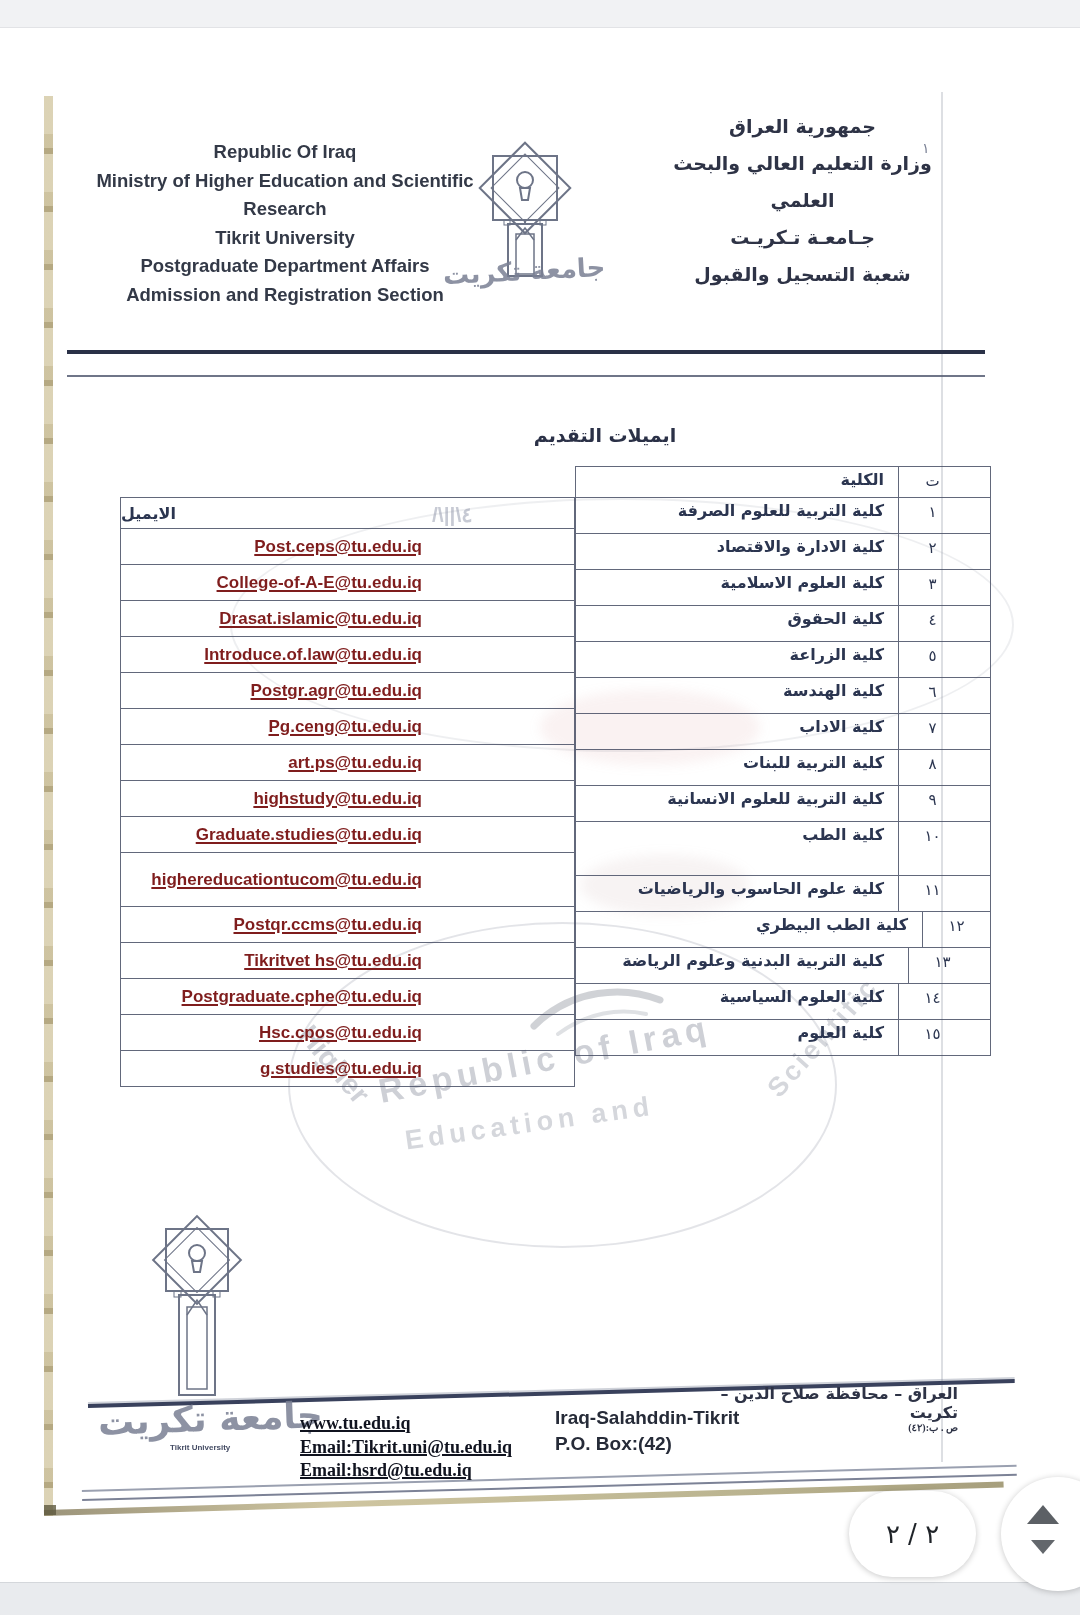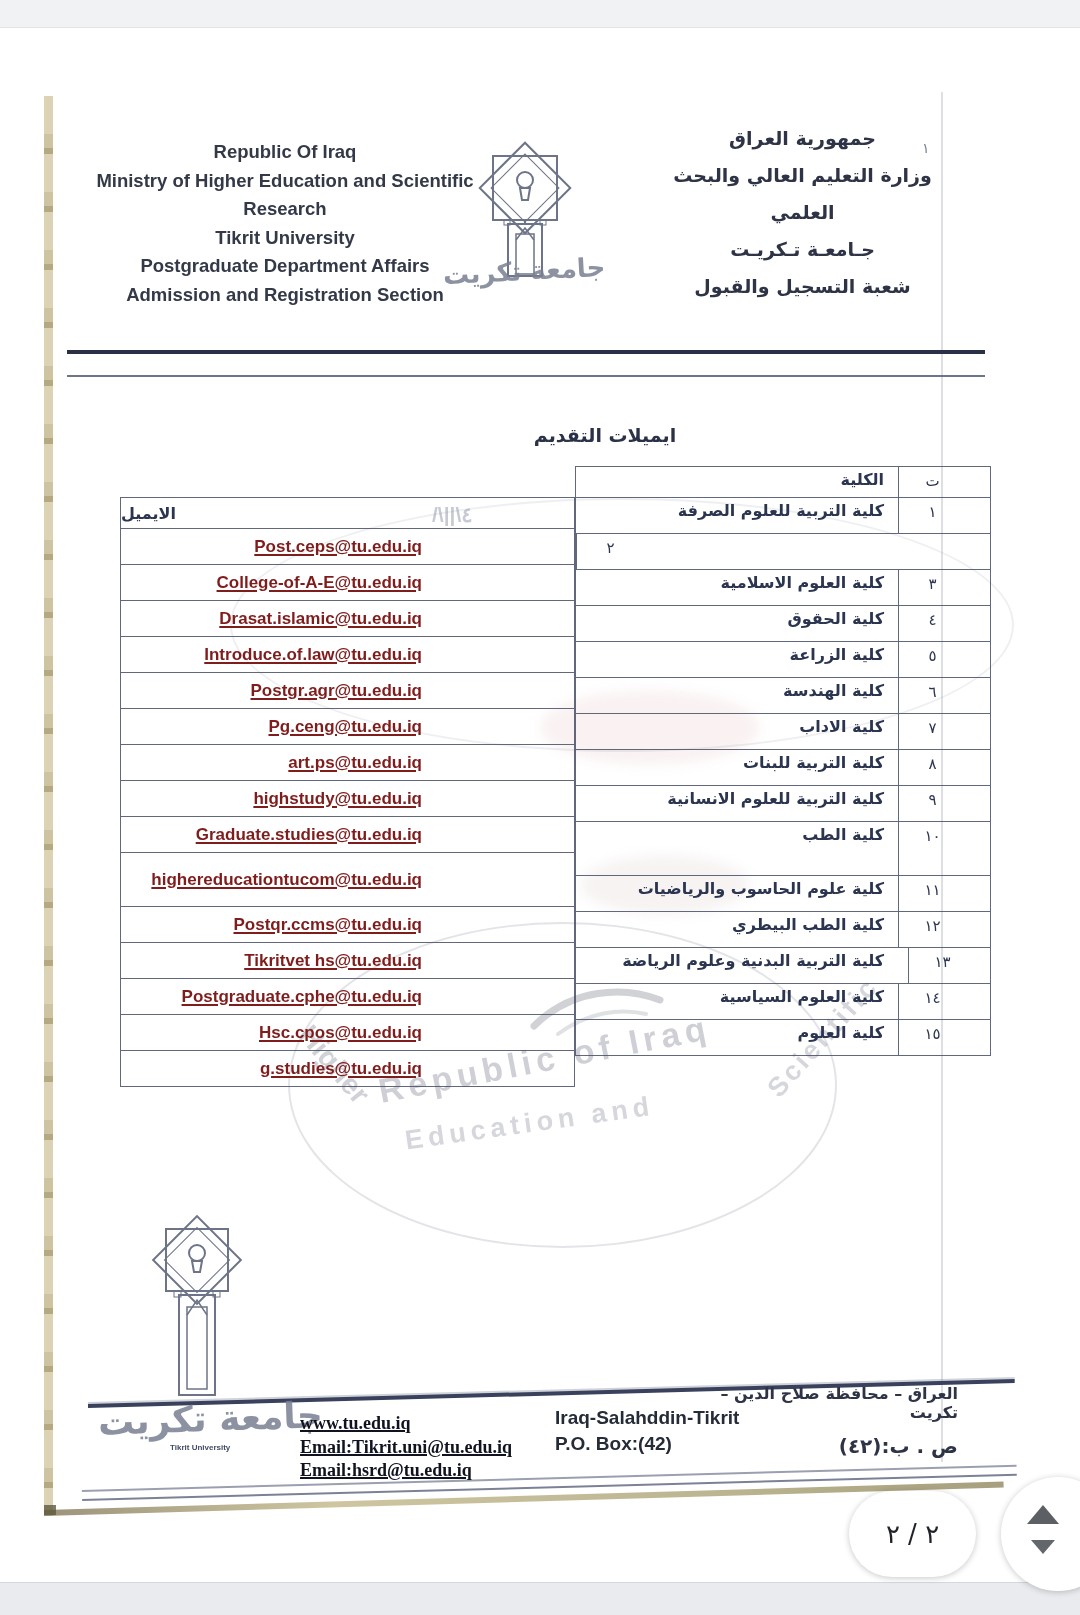--- a/index.html
+++ b/index.html
@@ -24,21 +24,21 @@
     border-top:2px solid #9aa0b0;border-bottom:2px solid #7c8296;
     transform:rotate(-1.55deg);transform-origin:left center;}
   .paper-edge-tan{left:44px;top:1510px;width:960px;height:6px;opacity:.85;
     background:linear-gradient(90deg,#8a8163,#c6bb90 30%,#b0a87e 70%,#978e66);
     transform:rotate(-1.7deg);transform-origin:left center;}
   .paper-edge-nub{left:44px;top:1505px;width:12px;height:10px;background:#5f5a40;opacity:.8;}
 
   
   .hdr-en{left:85px;top:138px;width:400px;text-align:center;color:#333947;
     font-weight:bold;font-size:18.5px;line-height:28.5px;}
-  .hdr-ar{left:655px;top:120px;width:295px;text-align:center;color:#2e3346;direction:rtl;
+  .hdr-ar{left:655px;top:108px;width:295px;text-align:center;color:#2e3346;direction:rtl;
     font-family:"DejaVu Sans",sans-serif;font-weight:bold;font-size:19px;line-height:37px;}
   .artifact-mark{left:922px;top:140px;font-size:14px;color:#7b8296;font-family:"DejaVu Sans",sans-serif;}
   .rule-thick{left:67px;top:350px;width:918px;height:4px;background:var(--rule);}
   .rule-thin{left:67px;top:375px;width:918px;height:2px;background:#565d73;opacity:.85;}
 
   .doc-title{left:470px;top:424px;width:270px;text-align:center;direction:rtl;
     font-family:"DejaVu Sans",sans-serif;font-weight:bold;font-size:19px;color:#2b3147;}
 
   
   .tbl{border:1.2px solid var(--tb);box-sizing:border-box;z-index:4;}
@@ -83,21 +83,21 @@
   
   .footer-divider{left:88px;top:1404px;width:927px;height:4px;background:#39415c;
     transform:rotate(-1.55deg);transform-origin:left center;box-shadow:0 -2px 0 rgba(120,128,150,.35);}
   .footer-links{left:300px;top:1412px;font-family:"Liberation Serif",serif;font-weight:bold;
     font-size:18px;color:#10131f;line-height:23.5px;z-index:5;}
   .footer-links div{text-decoration:underline;text-decoration-thickness:1.5px;}
   .footer-en{left:555px;top:1405px;font-weight:bold;font-size:19px;color:#262b38;line-height:26px;z-index:5;}
   .footer-ar{left:700px;top:1384px;width:258px;text-align:right;direction:rtl;z-index:5;
     font-family:"DejaVu Sans",sans-serif;font-weight:bold;color:#2e3346;}
   .footer-ar .l1{font-size:16px;}
-  .footer-ar .l2{font-size:20px;margin-top:12px;}
+  .footer-ar .l2{font-size:10px;margin-top:0;font-family:Liberation Serif, serif;}
 
   
   .page-pill{left:849px;top:1491px;width:127px;height:86px;border-radius:43px;background:#fff;
     box-shadow:0 1px 6px rgba(0,0,0,.22);display:flex;align-items:center;justify-content:center;
     font-family:"DejaVu Sans",sans-serif;font-size:26px;color:#1f2328;z-index:6;}
   .nav-circle{left:1001px;top:1477px;width:114px;height:114px;border-radius:50%;background:#fff;
     box-shadow:0 1px 6px rgba(0,0,0,.22);z-index:6;}
   .tri-up{position:absolute;left:26px;top:28px;width:0;height:0;
     border-left:16px solid transparent;border-right:16px solid transparent;border-bottom:19px solid #5c6065;}
   .tri-down{position:absolute;left:30px;top:63px;width:0;height:0;
@@ -168,20 +168,21 @@
   <div class="abs tbl tbl-right" id="tbl-right">
       <div class="trow" style="height: 30px;">
         <div class="c-college">الكلية</div>
         <div class="c-no">ت</div>
       </div>
       <div class="trow" style="height: 36px;">
         <div class="c-college">كلية التربية للعلوم الصرفة</div>
         <div class="c-no">١</div>
       </div>
       <div class="trow" style="height: 36px;">
+        <div class="c-college">كلية الادارة والاقتصاد</div>
         <div class="c-no">٢</div>
       </div>
       <div class="trow" style="height: 36px;">
         <div class="c-college">كلية العلوم الاسلامية</div>
         <div class="c-no">٣</div>
       </div>
       <div class="trow" style="height: 36px;">
         <div class="c-college">كلية الحقوق</div>
         <div class="c-no">٤</div>
       </div>
@@ -206,21 +207,21 @@
         <div class="c-no">٩</div>
       </div>
       <div class="trow" style="height: 54px;">
         <div class="c-college">كلية الطب</div>
         <div class="c-no">١٠</div>
       </div>
       <div class="trow" style="height: 36px;">
         <div class="c-college">كلية علوم الحاسوب والرياضيات</div>
         <div class="c-no">١١</div>
       </div>
-      <div class="trow" style="height: 36px;">
+      <div class="trow" style="height: 36px; padding-left: 24px;">
         <div class="c-college">كلية الطب البيطري</div>
         <div class="c-no">١٢</div>
       </div>
       <div class="trow" style="height: 36px; gap: 10px;">
         <div class="c-college">كلية التربية البدنية وعلوم الرياضة</div>
         <div class="c-no">١٣</div>
       </div>
       <div class="trow" style="height: 36px;">
         <div class="c-college">كلية العلوم السياسية</div>
         <div class="c-no">١٤</div>

